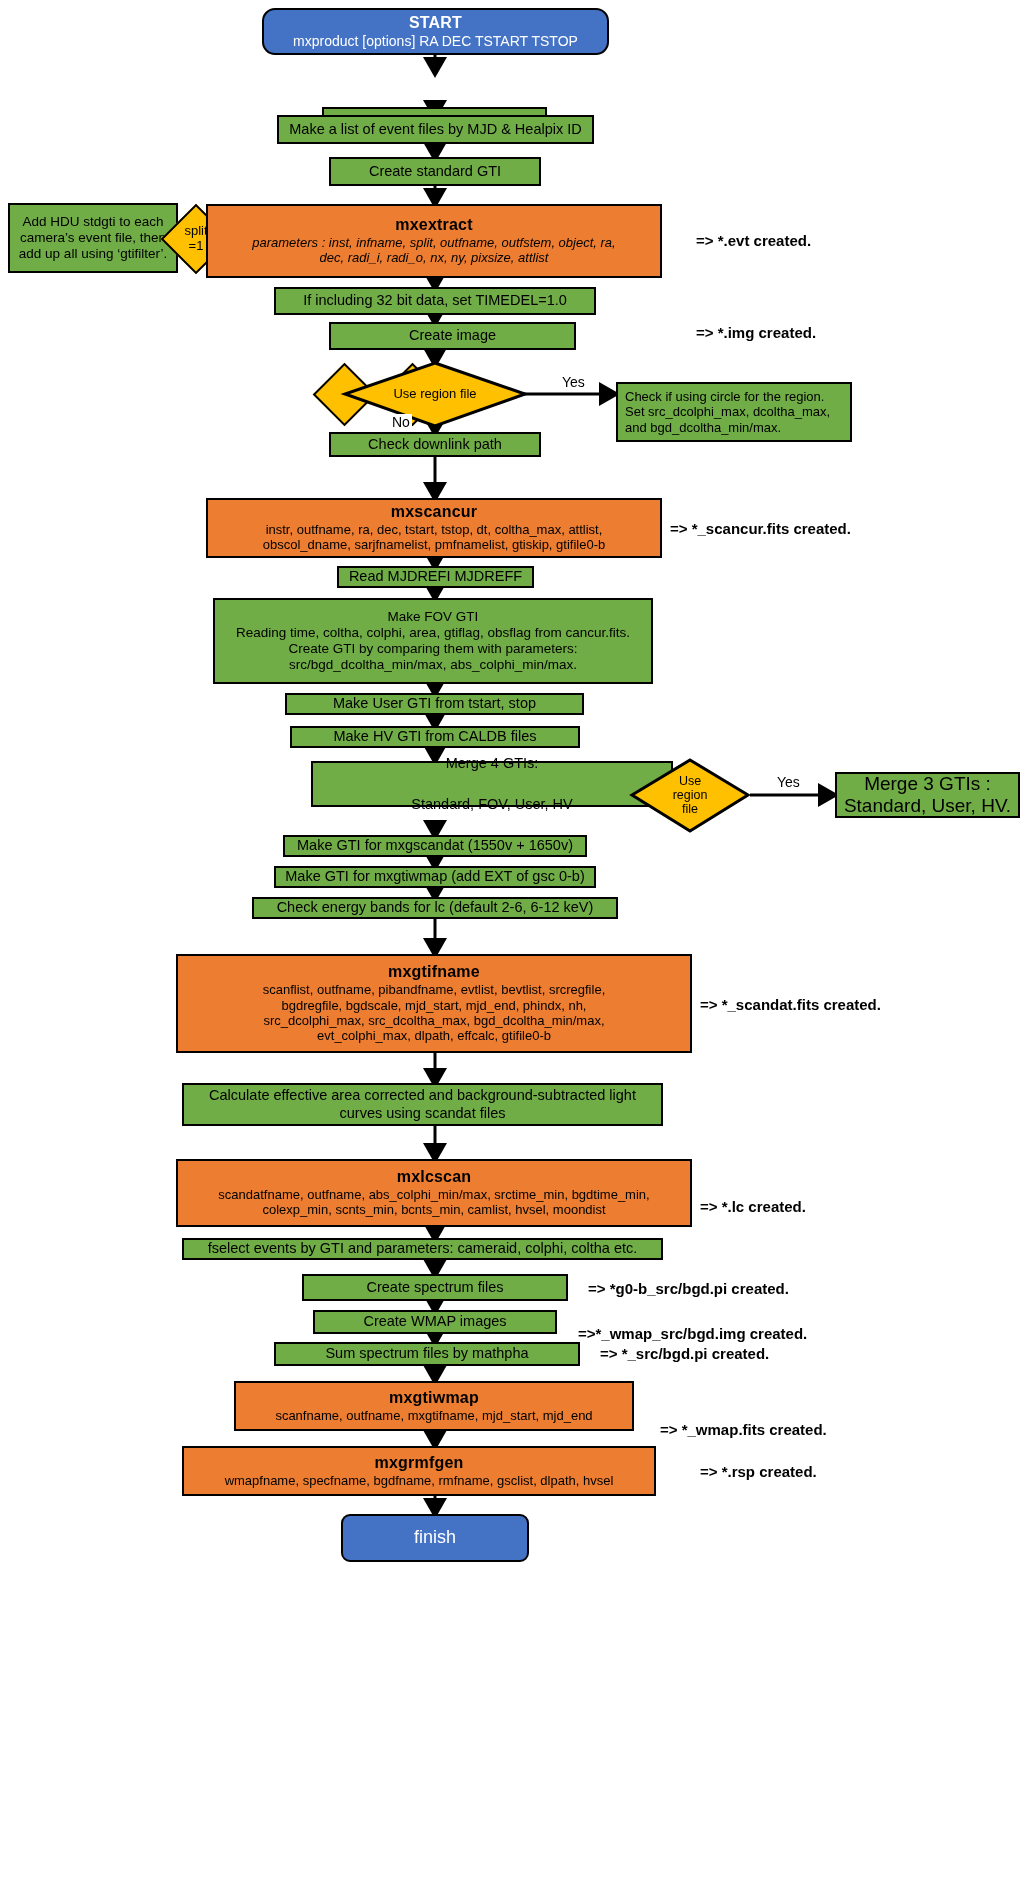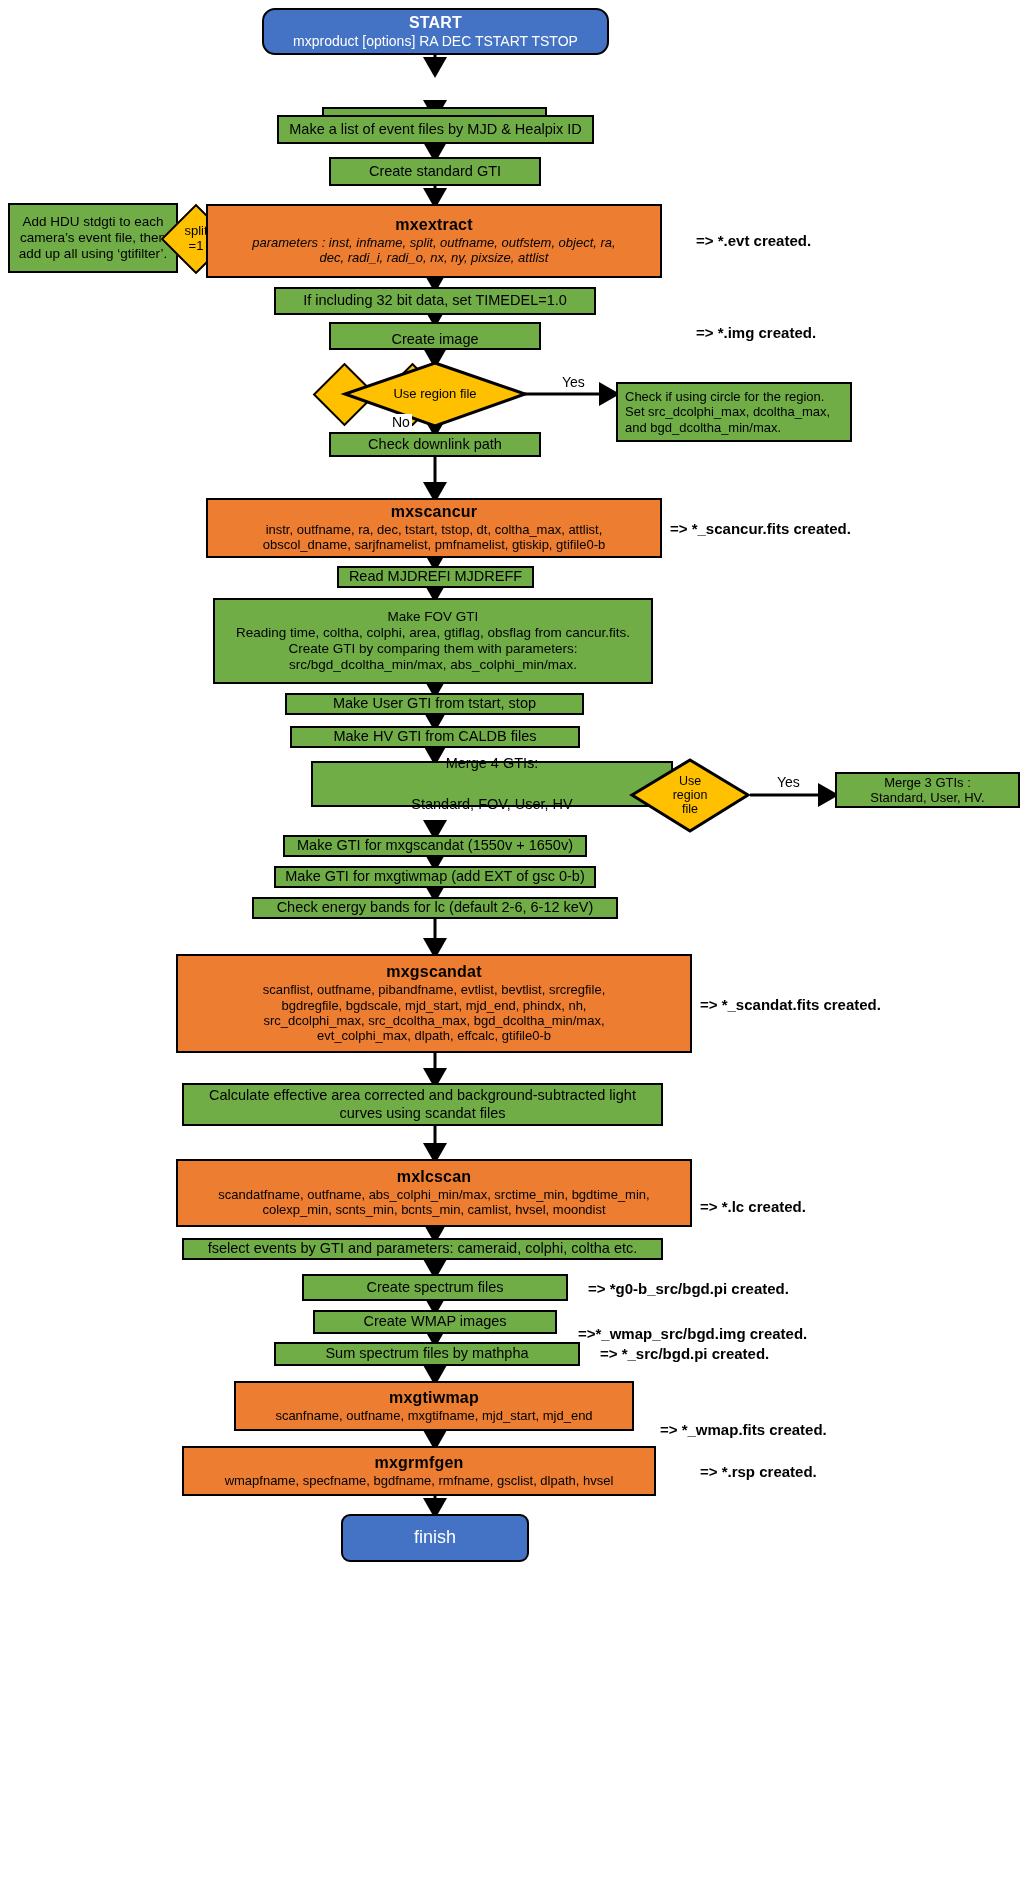--- a/index.html
+++ b/index.html
@@ -210,21 +210,21 @@
     <div class="title">mxextract</div>
     <div class="params ital">parameters : inst, infname, split, outfname, outfstem, object, ra,</div>
     <div class="params ital">dec, radi_i, radi_o, nx, ny, pixsize, attlist</div>
   </div>
   <div class="annot" style="left:696px; top:232px;">=&gt; *.evt  created.</div>
 
   <div class="node green" style="left:274px; top:287px; width:322px; height:28px;">
     <div>If including 32 bit data, set TIMEDEL=1.0</div>
   </div>
 
-  <div class="node green" style="left:329px; top:322px; width:212px; height:28px;justify-content:flex-end;">
+  <div class="node green" style="left:329px; top:322px; width:247px; height:28px;">
     <div>Create image</div>
   </div>
   <div class="annot" style="left:696px; top:324px;">=&gt; *.img  created.</div>
 
   <div class="diamond" style="left:390px; top:372px; width:45px; height:45px;"></div>
   <div class="diamond" style="left:322px; top:372px; width:45px; height:45px;"></div>
   <svg class="lines" xmlns="http://www.w3.org/2000/svg">
     <polygon points="435,363 525,394 435,426 345,394" fill="#FFC000" stroke="#000" stroke-width="3"></polygon>
   </svg>
   <div class="diamond-label" style="left:355px; top:381px; width:160px; height:26px;">
@@ -277,39 +277,39 @@
   <svg class="lines" xmlns="http://www.w3.org/2000/svg">
     <polygon points="690,760 748,795 690,831 632,795" fill="#FFC000" stroke="#000" stroke-width="3"></polygon>
   </svg>
   <div class="diamond-label" style="left:652px; top:768px; width:76px; height:54px; font-size:12.5px;">
     <div>Use</div>
     <div>region</div>
     <div>file</div>
   </div>
   <div class="edgelabel" style="left:775px; top:774px;">Yes</div>
 
-  <div class="node green" style="left:835px; top:772px; width:185px; height:36px; font-size:13px;">
+  <div class="node green" style="left:835px; top:772px; width:185px; height:46px; font-size:19px;">
     <div>Merge 3 GTIs :</div>
     <div>Standard, User, HV.</div>
   </div>
 
   <div class="node green" style="left:283px; top:835px; width:304px; height:22px;">
     <div>Make GTI for mxgscandat (1550v + 1650v)</div>
   </div>
 
   <div class="node green" style="left:274px; top:866px; width:322px; height:22px;">
     <div>Make GTI for mxgtiwmap (add EXT of gsc 0-b)</div>
   </div>
 
   <div class="node green" style="left:252px; top:897px; width:366px; height:22px;">
     <div>Check energy bands for lc (default 2-6, 6-12 keV)</div>
   </div>
 
   <div class="node orange" style="left:176px; top:954px; width:516px; height:99px;">
-    <div class="title">mxgscandat</div>
+    <div class="title">mxgtifname</div>
     <div class="params">scanflist, outfname, pibandfname, evtlist, bevtlist, srcregfile,</div>
     <div class="params">bgdregfile, bgdscale, mjd_start, mjd_end, phindx, nh,</div>
     <div class="params">src_dcolphi_max, src_dcoltha_max, bgd_dcoltha_min/max,</div>
     <div class="params">evt_colphi_max, dlpath, effcalc, gtifile0-b</div>
   </div>
   <div class="annot" style="left:700px; top:996px;">=&gt; *_scandat.fits created.</div>
 
   <div class="node green" style="left:182px; top:1083px; width:481px; height:43px;">
     <div>Calculate effective area corrected and background-subtracted light</div>
     <div>curves using scandat files</div>

